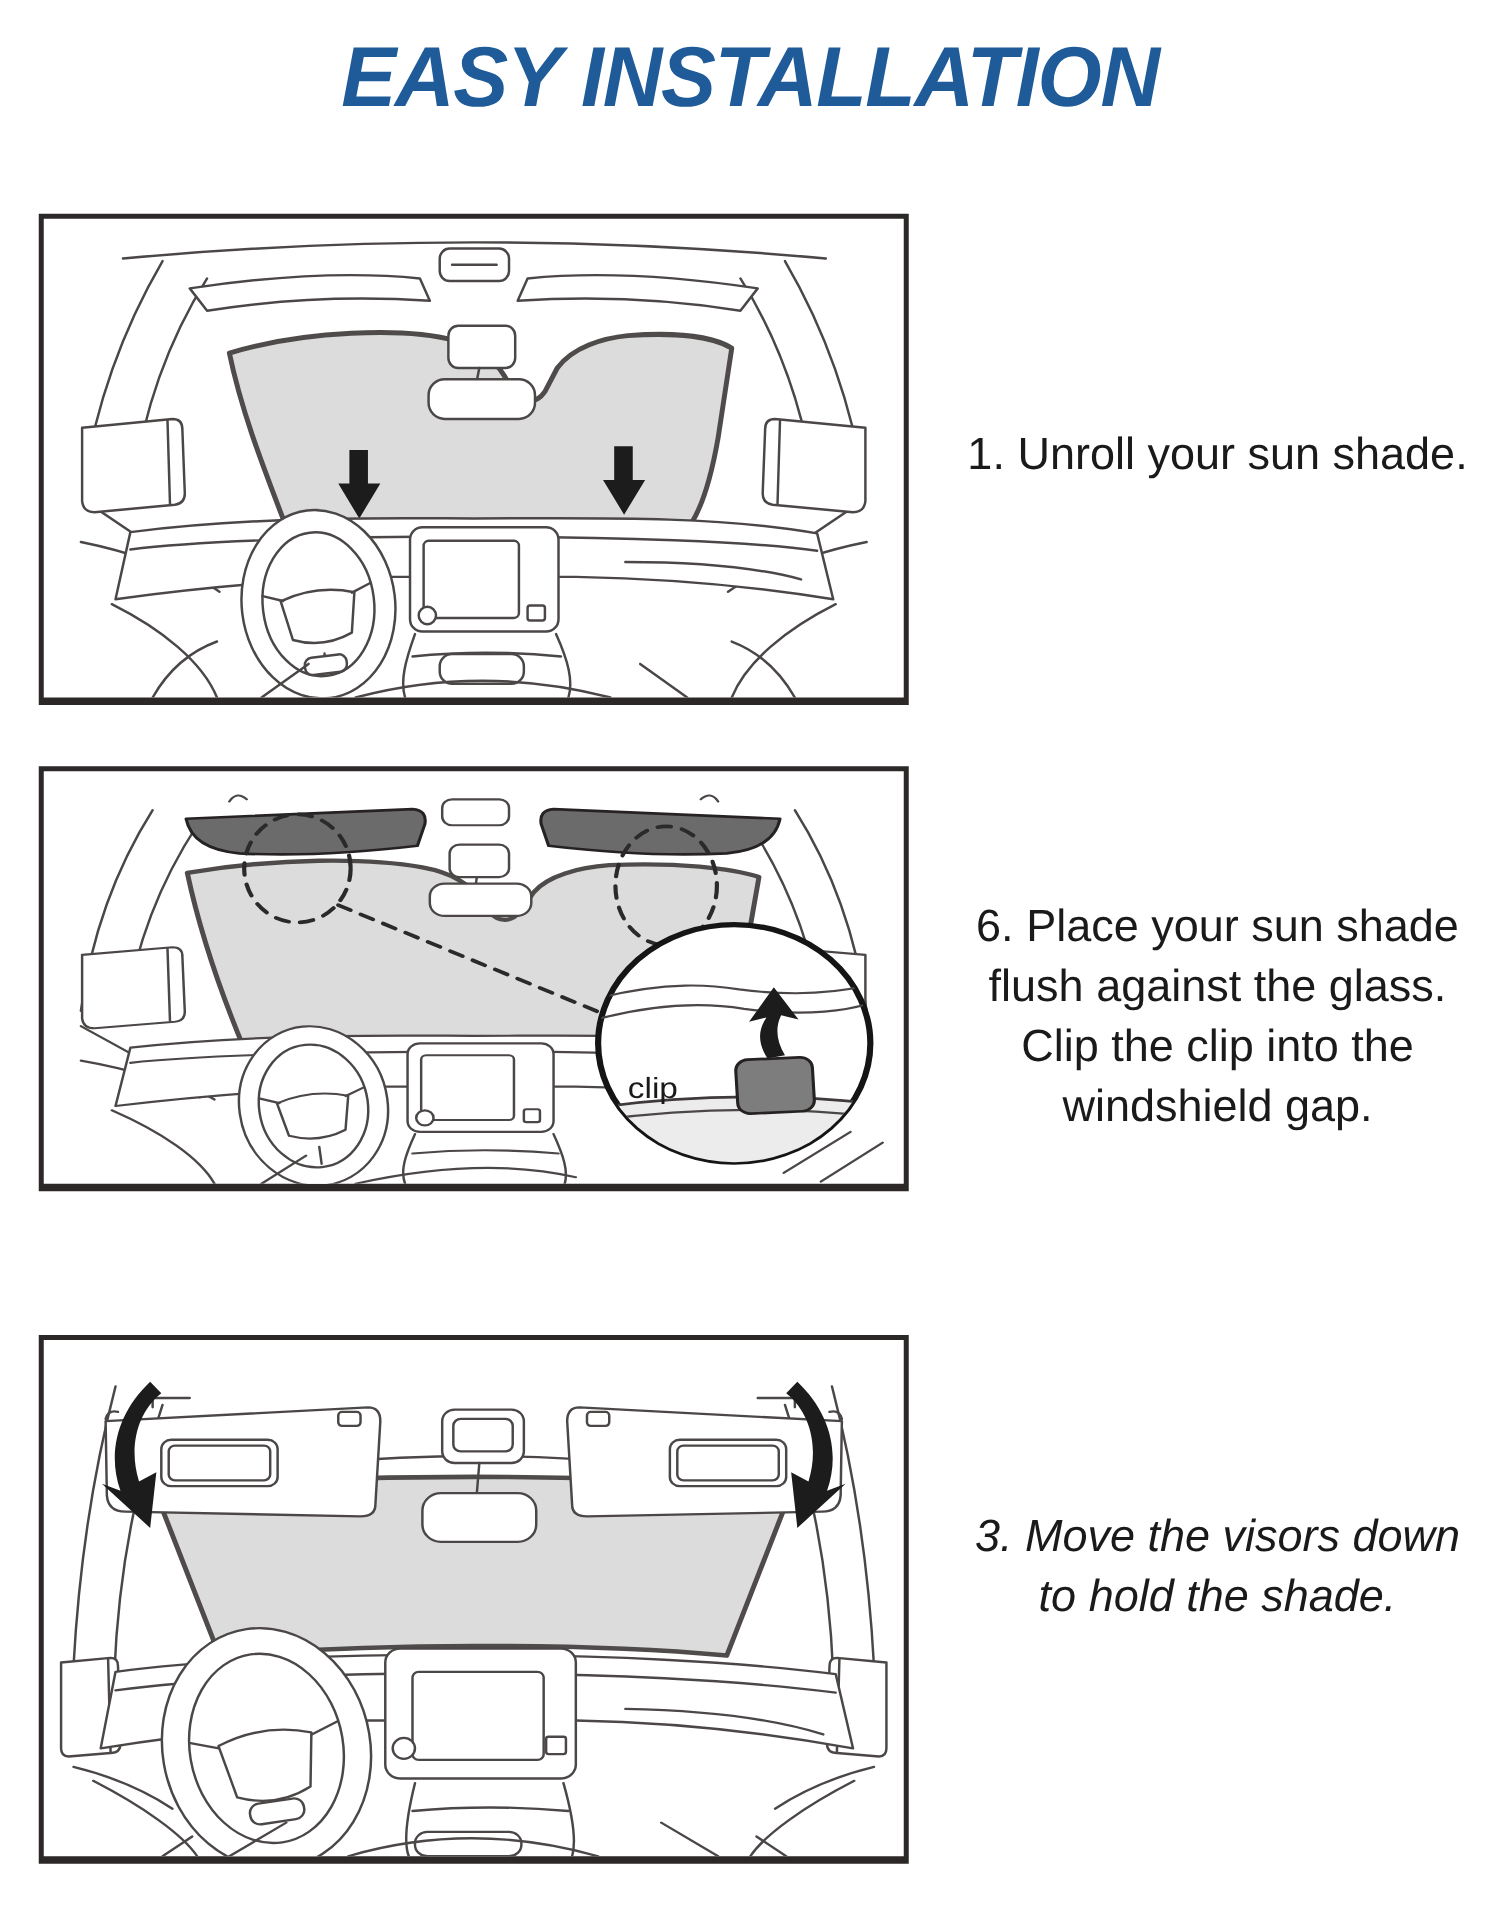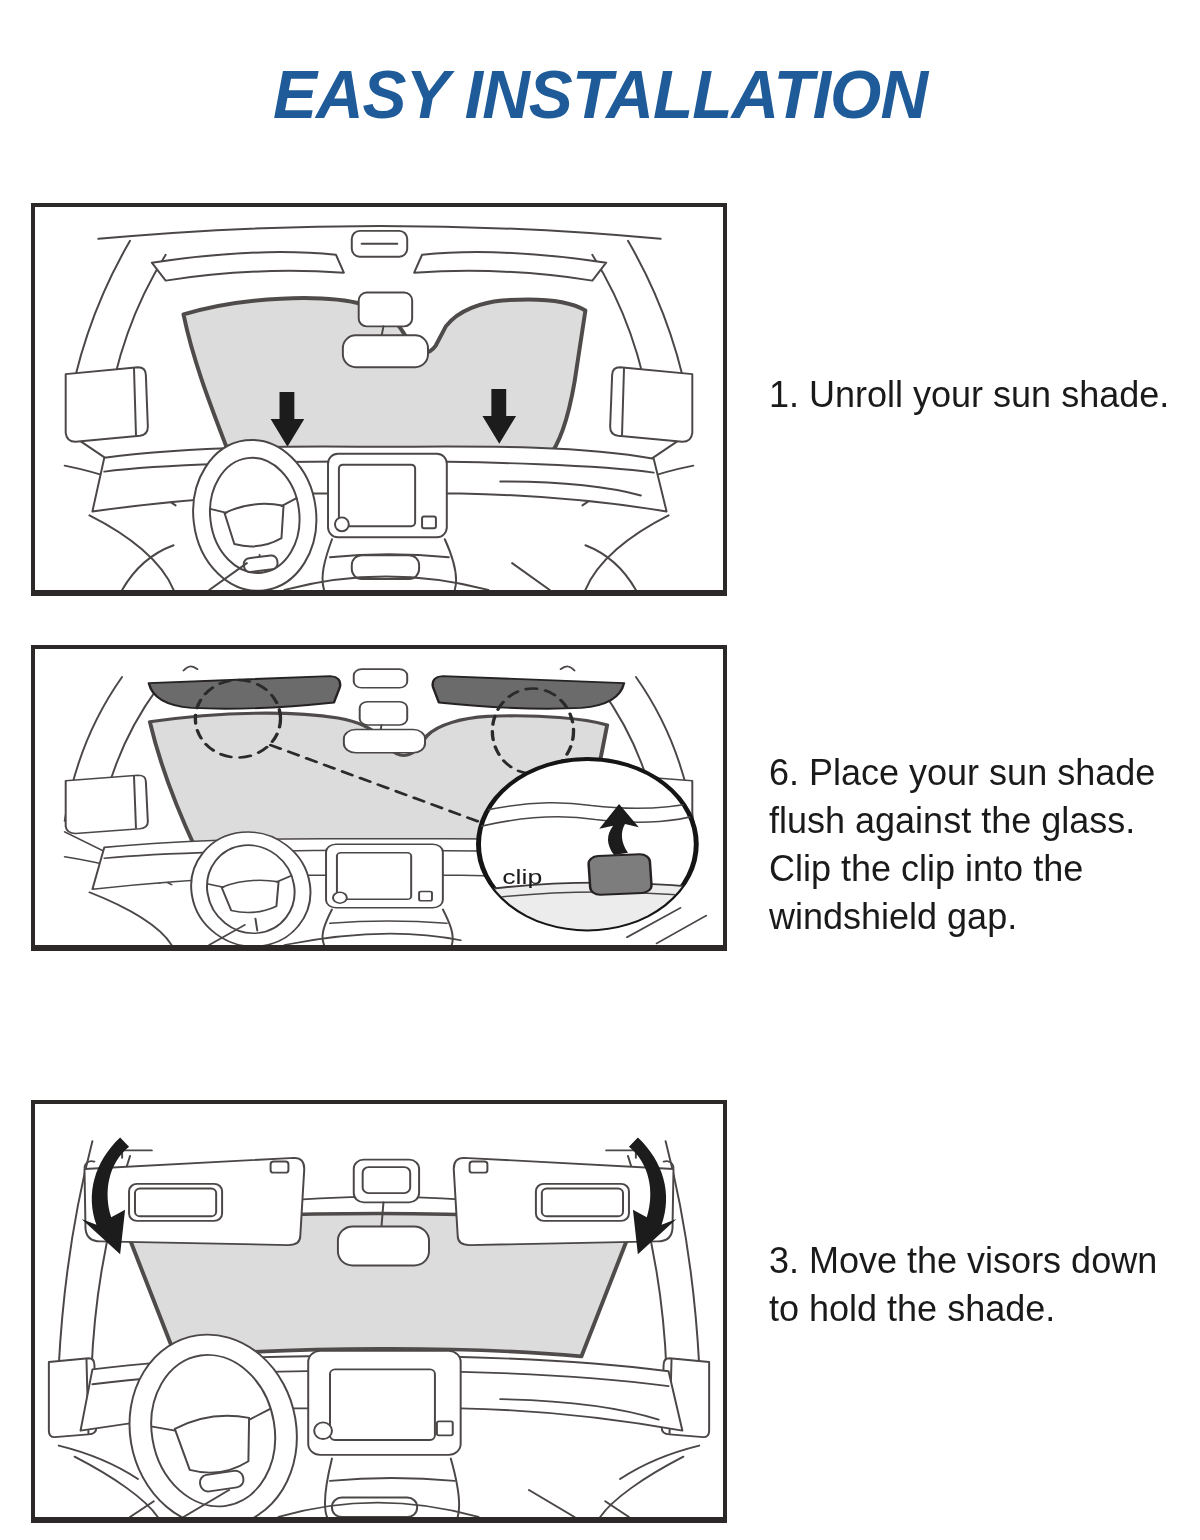--- a/index.html
+++ b/index.html
@@ -13,43 +13,43 @@
     --visor-dark:#6b6b6b;
     --clip-gray:#7d7d7d;
     --arrow-black:#1c1c1c;
   }
   html,body{margin:0;padding:0;}
   body{
     width:1200px;height:1540px;position:relative;overflow:hidden;
     background:var(--background);
     font-family:"Liberation Sans","DejaVu Sans",sans-serif;
   }
-  .page{position:absolute;inset:0;margin-top:32px;}
+  .page{position:absolute;inset:0;}
   .title{
     position:absolute;top:28px;left:0;width:100%;margin:0;
     text-align:center;
     font-style:italic;font-weight:700;font-size:68px;line-height:1.0;
     letter-spacing:-1px;color:var(--title-blue);
     transform:scaleX(0.97);
   }
   .figure-box{
     position:absolute;left:31px;width:696px;box-sizing:border-box;
     background:#fff;border:4px solid var(--box-border);border-bottom-width:6px;
   }
   #box1{top:171px;height:393px;}
-  #box2{top:613px;height:306px;}
+  #box2{top:613px;height:340px;}
   #box3{top:1068px;height:423px;}
   .figure-box svg{display:block;width:100%;height:100%;}
   .caption{
     position:absolute;left:769px;width:410px;margin:0;
-    font-size:36px;line-height:48px;color:var(--text-black);
+    font-size:36px;line-height:48px;color:var(--text-black);text-align:center;
   }
   #cap1{top:339px;white-space:nowrap;}
   #cap2{top:717px;}
-  #cap3{top:1205px;}
+  #cap3{top:1205px;font-style:italic;}
   
   .ln{fill:none;stroke:var(--line-gray);stroke-width:2;stroke-linecap:round;stroke-linejoin:round;}
   .lnf{fill:#ffffff;stroke:var(--line-gray);stroke-width:2;stroke-linejoin:round;}
   .shade{fill:var(--shade-gray);stroke:#4f4b4b;stroke-width:4;stroke-linejoin:round;}
   .blk{fill:var(--arrow-black);stroke:none;}
   .dk{fill:var(--visor-dark);stroke:#262222;stroke-width:2.5;stroke-linejoin:round;}
   .dash{fill:none;stroke:#2a2a2a;stroke-width:3.4;stroke-dasharray:11 9;stroke-linecap:round;}
   .cliplabel{font-size:27px;fill:#1a1a1a;font-family:"Liberation Sans","DejaVu Sans",sans-serif;}
 </style>
 </head>

